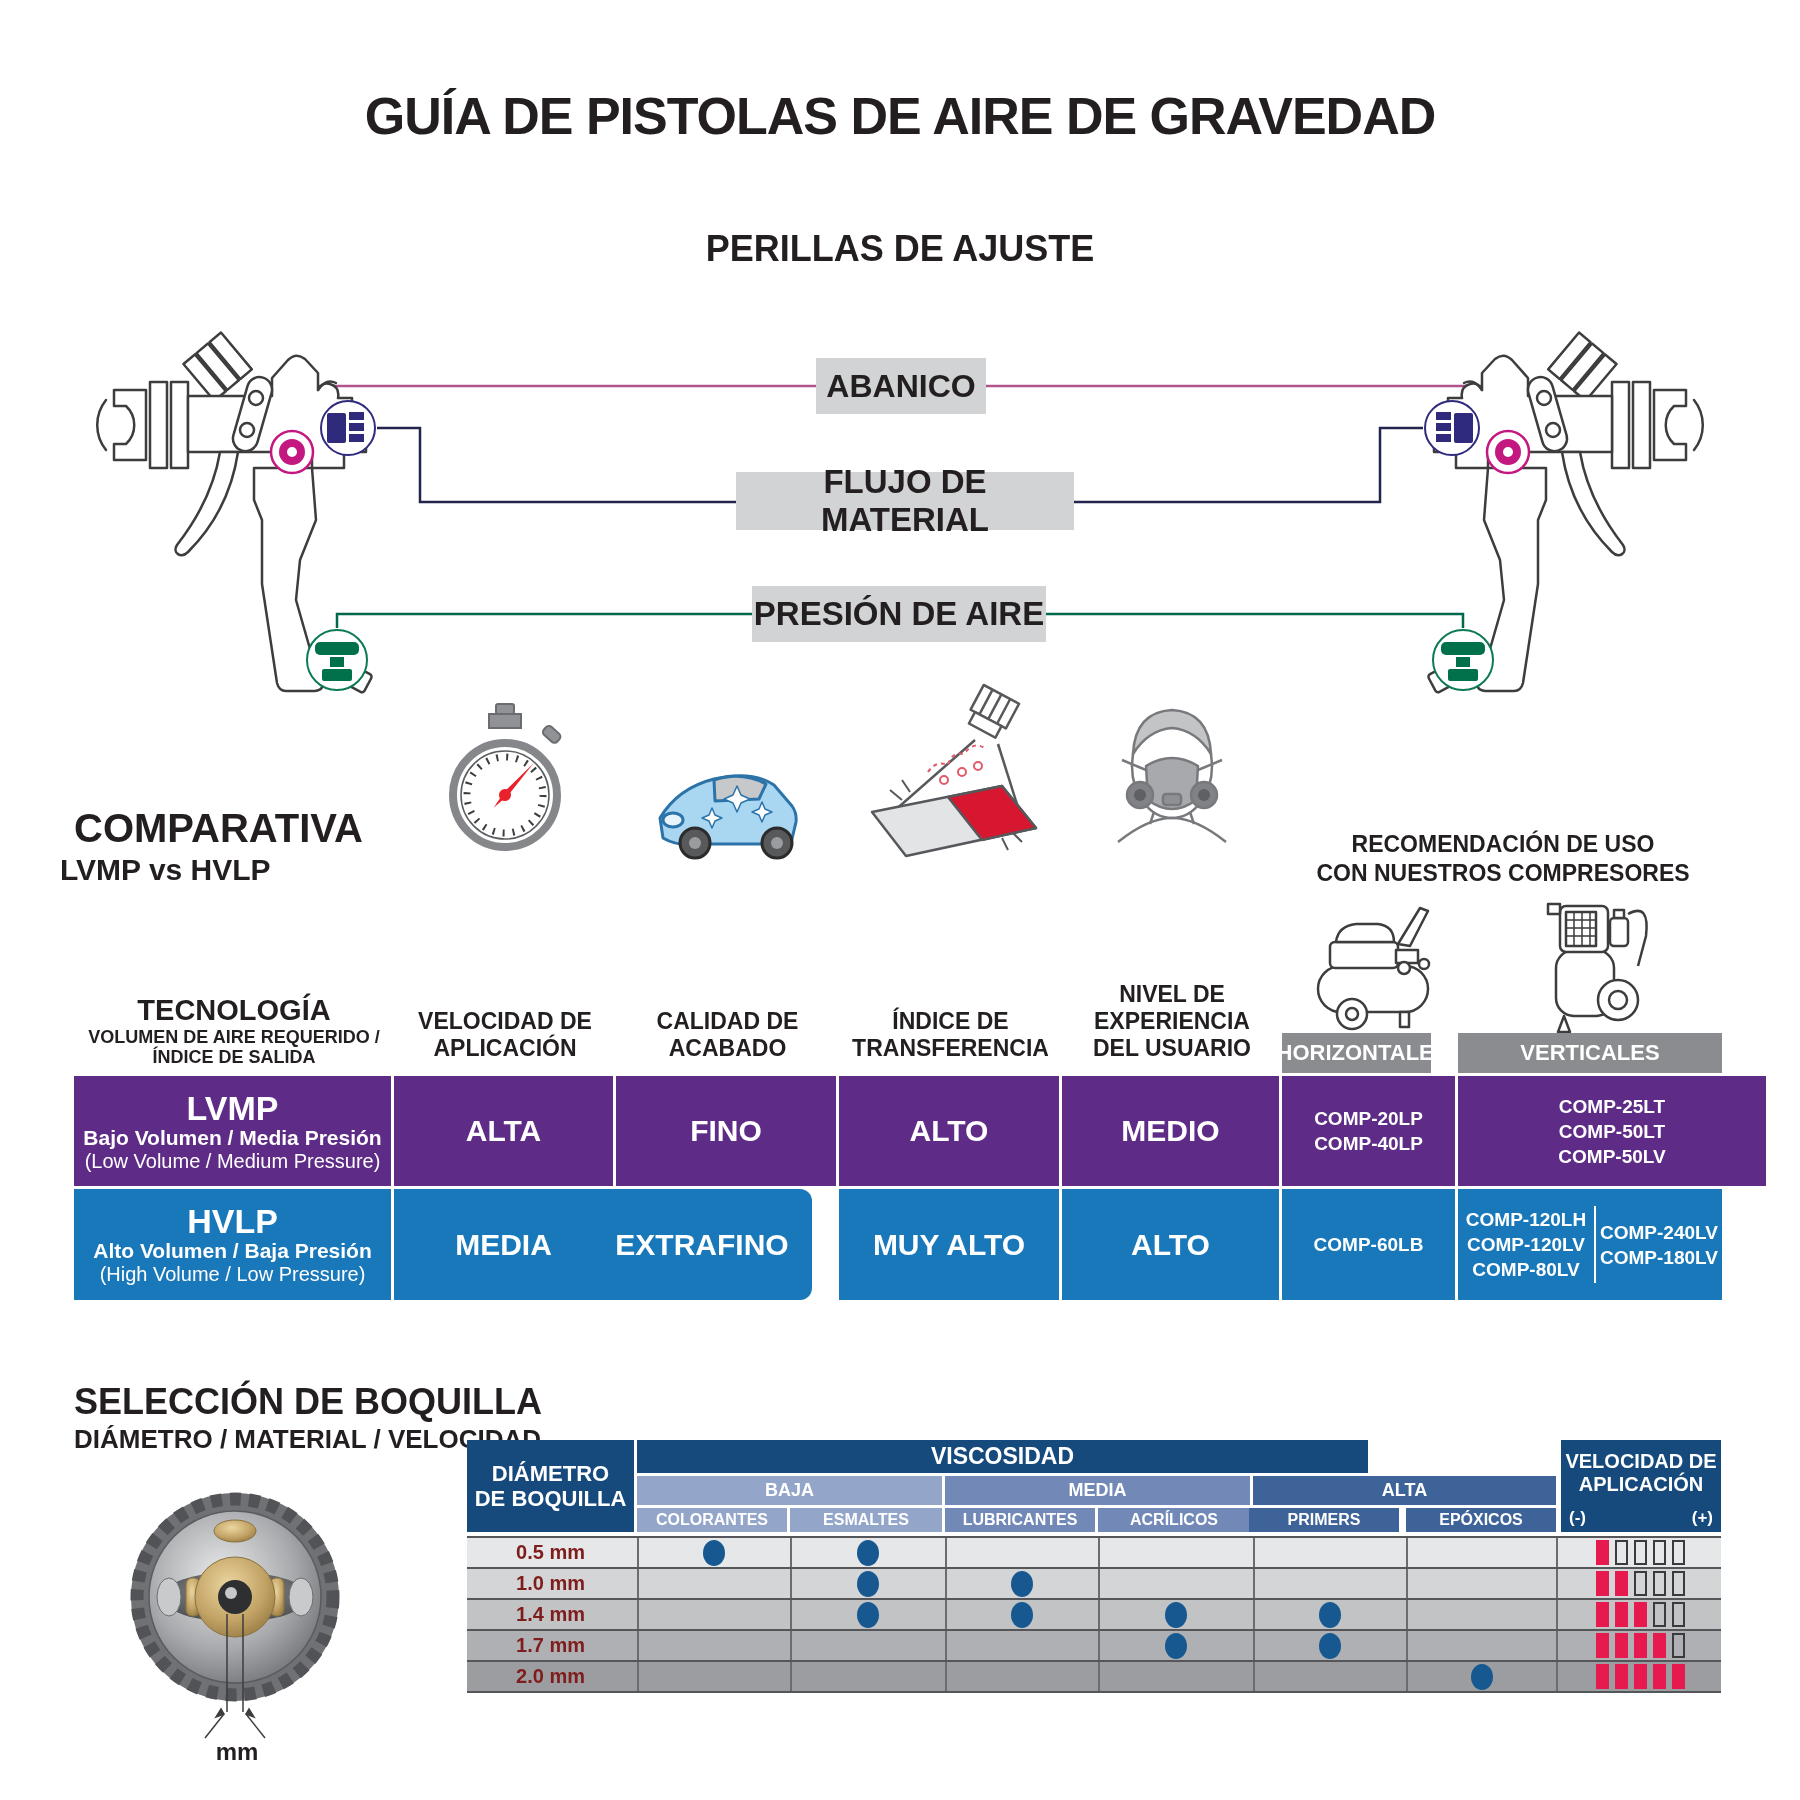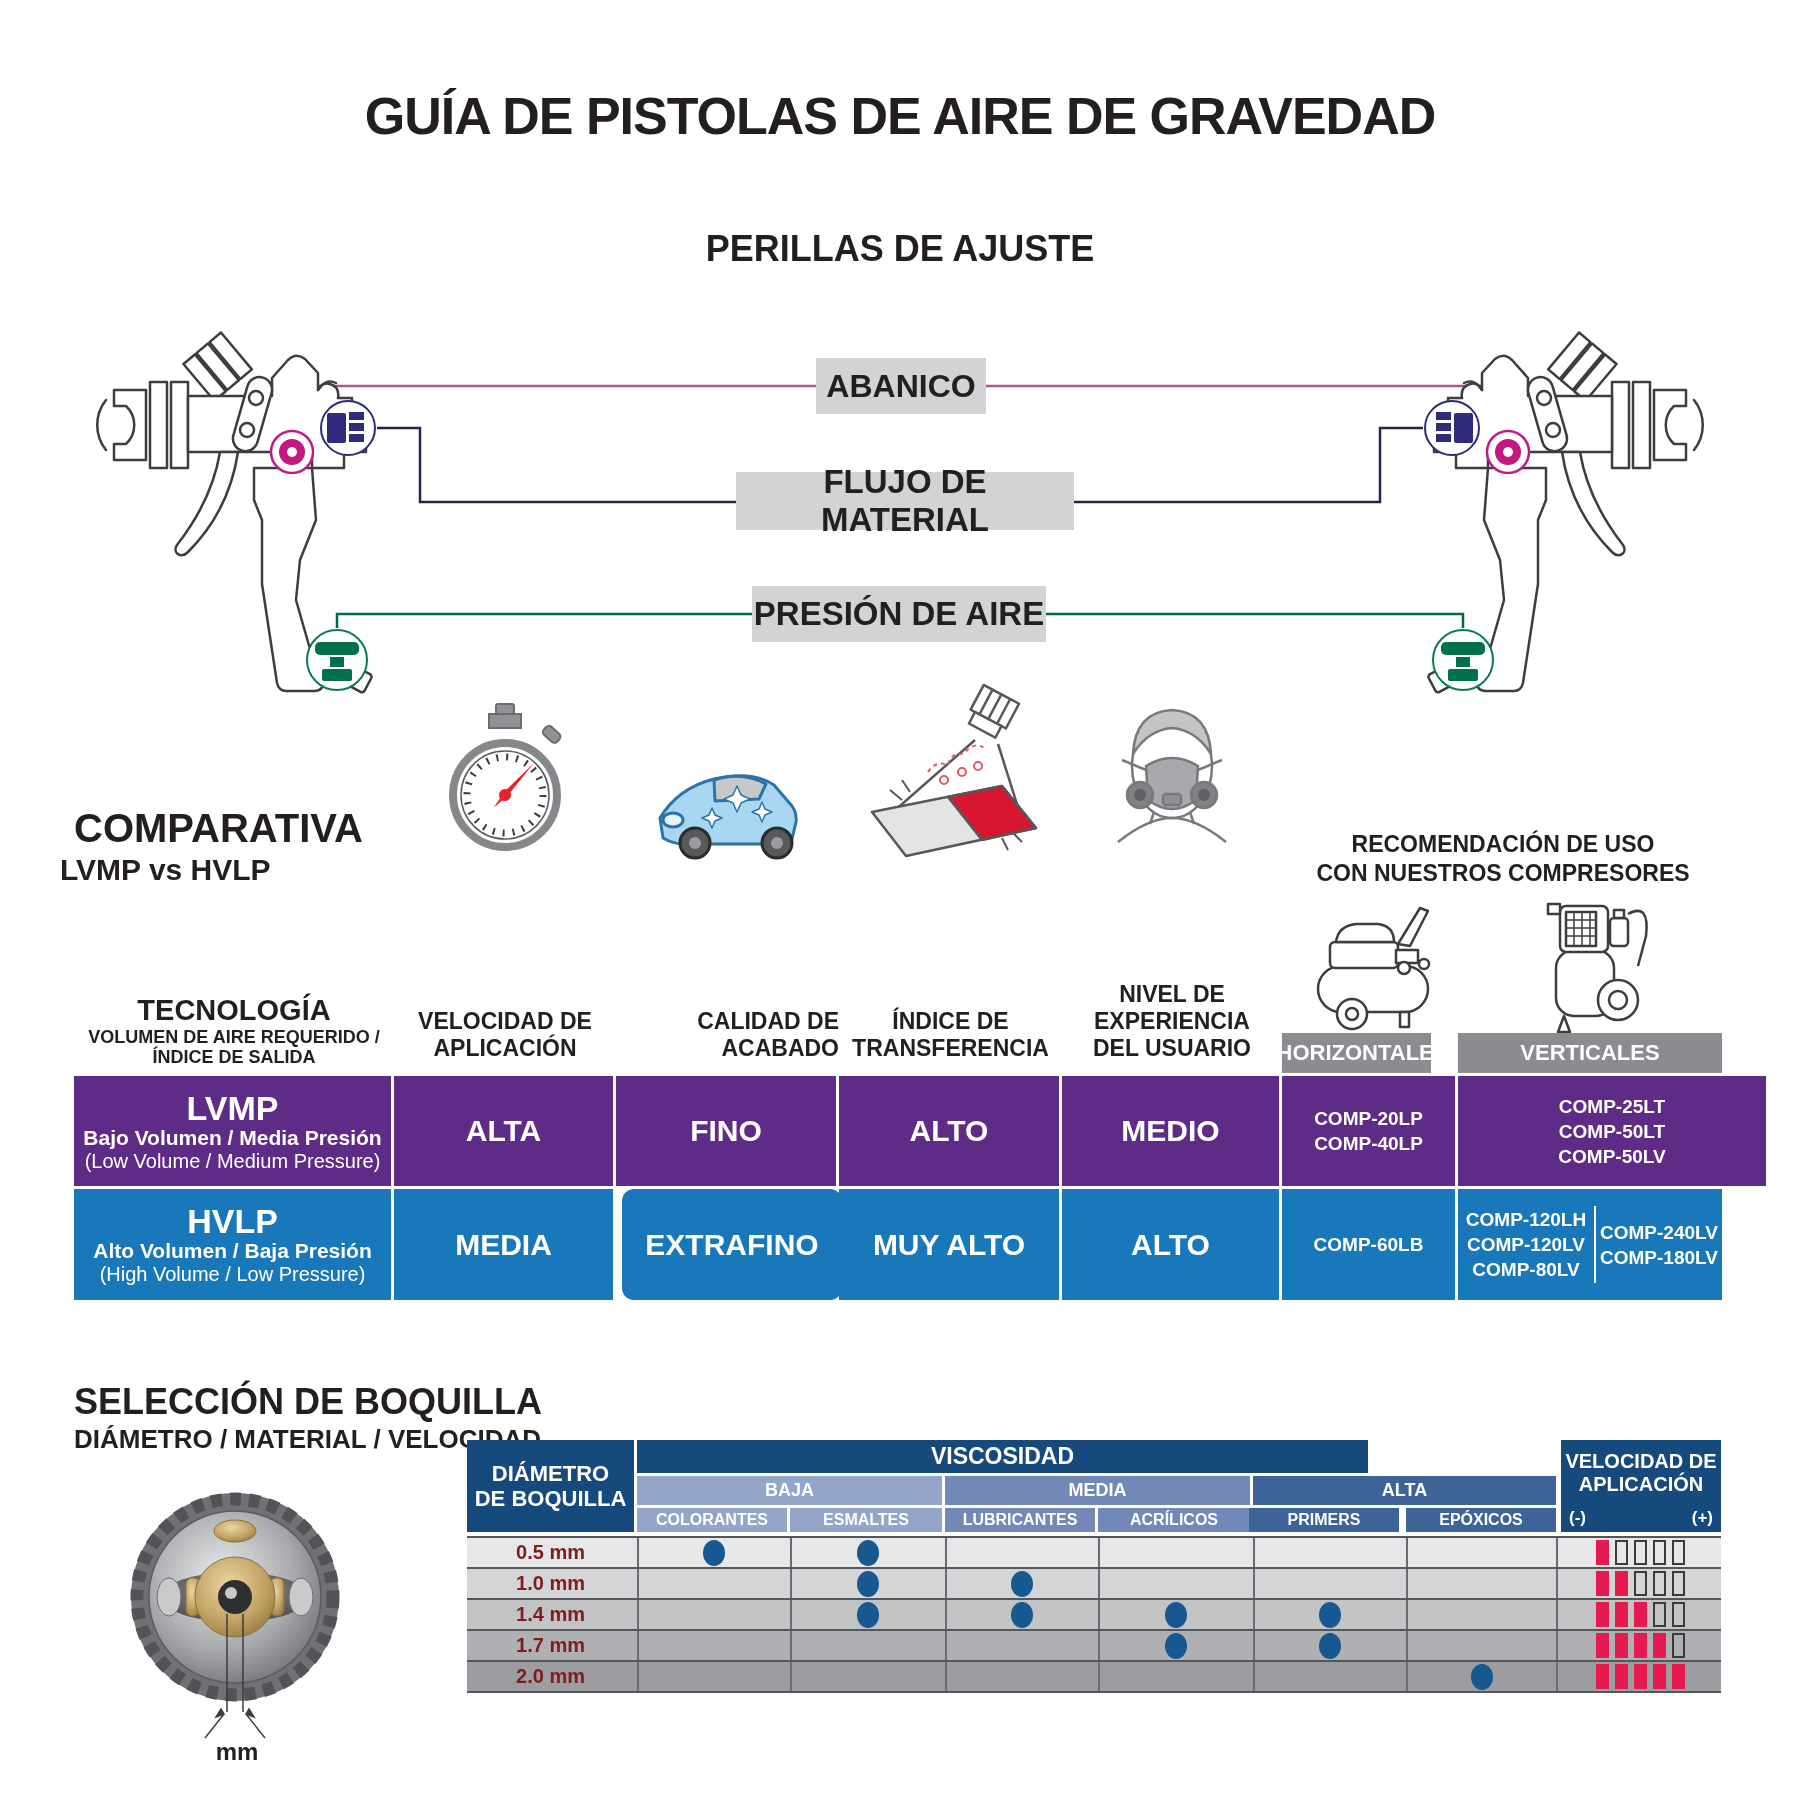--- a/index.html
+++ b/index.html
@@ -311,21 +311,21 @@
 
   <div class="abs" style="left:74px;top:994px;width:320px;text-align:center;">
     <div class="tech-hdr-title">TECNOLOGÍA</div>
     <div class="tech-hdr-sub">VOLUMEN DE AIRE REQUERIDO /</div>
     <div class="tech-hdr-sub">ÍNDICE DE SALIDA</div>
   </div>
   <div class="abs colhdr" style="left:394px;top:1008px;width:222px;">
     <span>VELOCIDAD DE</span><br>
     <span>APLICACIÓN</span>
   </div>
-  <div class="abs colhdr" style="left:616px;top:1008px;width:223px;text-align:right;">
+  <div class="abs colhdr" style="left:616px;top:1008px;width:223px;">
     <span>CALIDAD DE</span><br>
     <span>ACABADO</span>
   </div>
   <div class="abs colhdr" style="left:839px;top:1008px;width:223px;">
     <span>ÍNDICE DE</span><br>
     <span>TRANSFERENCIA</span>
   </div>
   <div class="abs colhdr" style="left:1062px;top:981px;width:220px;">
     <span>NIVEL DE</span><br>
     <span>EXPERIENCIA</span><br>
@@ -354,21 +354,21 @@
       <div>COMP-50LT</div>
       <div>COMP-50LV</div>
     </div>
 
     <div class="cell rowb r2 col" style="left:0;width:317px;">
       <div class="techname">HVLP</div>
       <div class="techsub">Alto Volumen / Baja Presión</div>
       <div class="techen">(High Volume / Low Pressure)</div>
     </div>
     <div class="cell rowb r2 ctr val" style="left:320px;width:219px;">MEDIA</div>
-    <div class="cell rowb r2 ctr val" style="left:548px;width:220px;border-radius:12px;">EXTRAFINO</div>
+    <div class="cell rowb r2 ctr val" style="left:518px;width:220px;border-radius:12px;">EXTRAFINO</div>
     <div class="cell rowb r2 ctr val" style="left:765px;width:220px;">MUY ALTO</div>
     <div class="cell rowb r2 ctr val" style="left:988px;width:217px;">ALTO</div>
     <div class="cell rowb r2 ctr codes" style="left:1208px;width:173px;">COMP-60LB</div>
     <div class="cell rowb r2 vsplit" style="left:1384px;width:264px;">
       <div class="col codes" style="width:136px;height:100%;">
         <div>COMP-120LH</div>
         <div>COMP-120LV</div>
         <div>COMP-80LV</div>
       </div>
       <div class="vdivider"></div>

